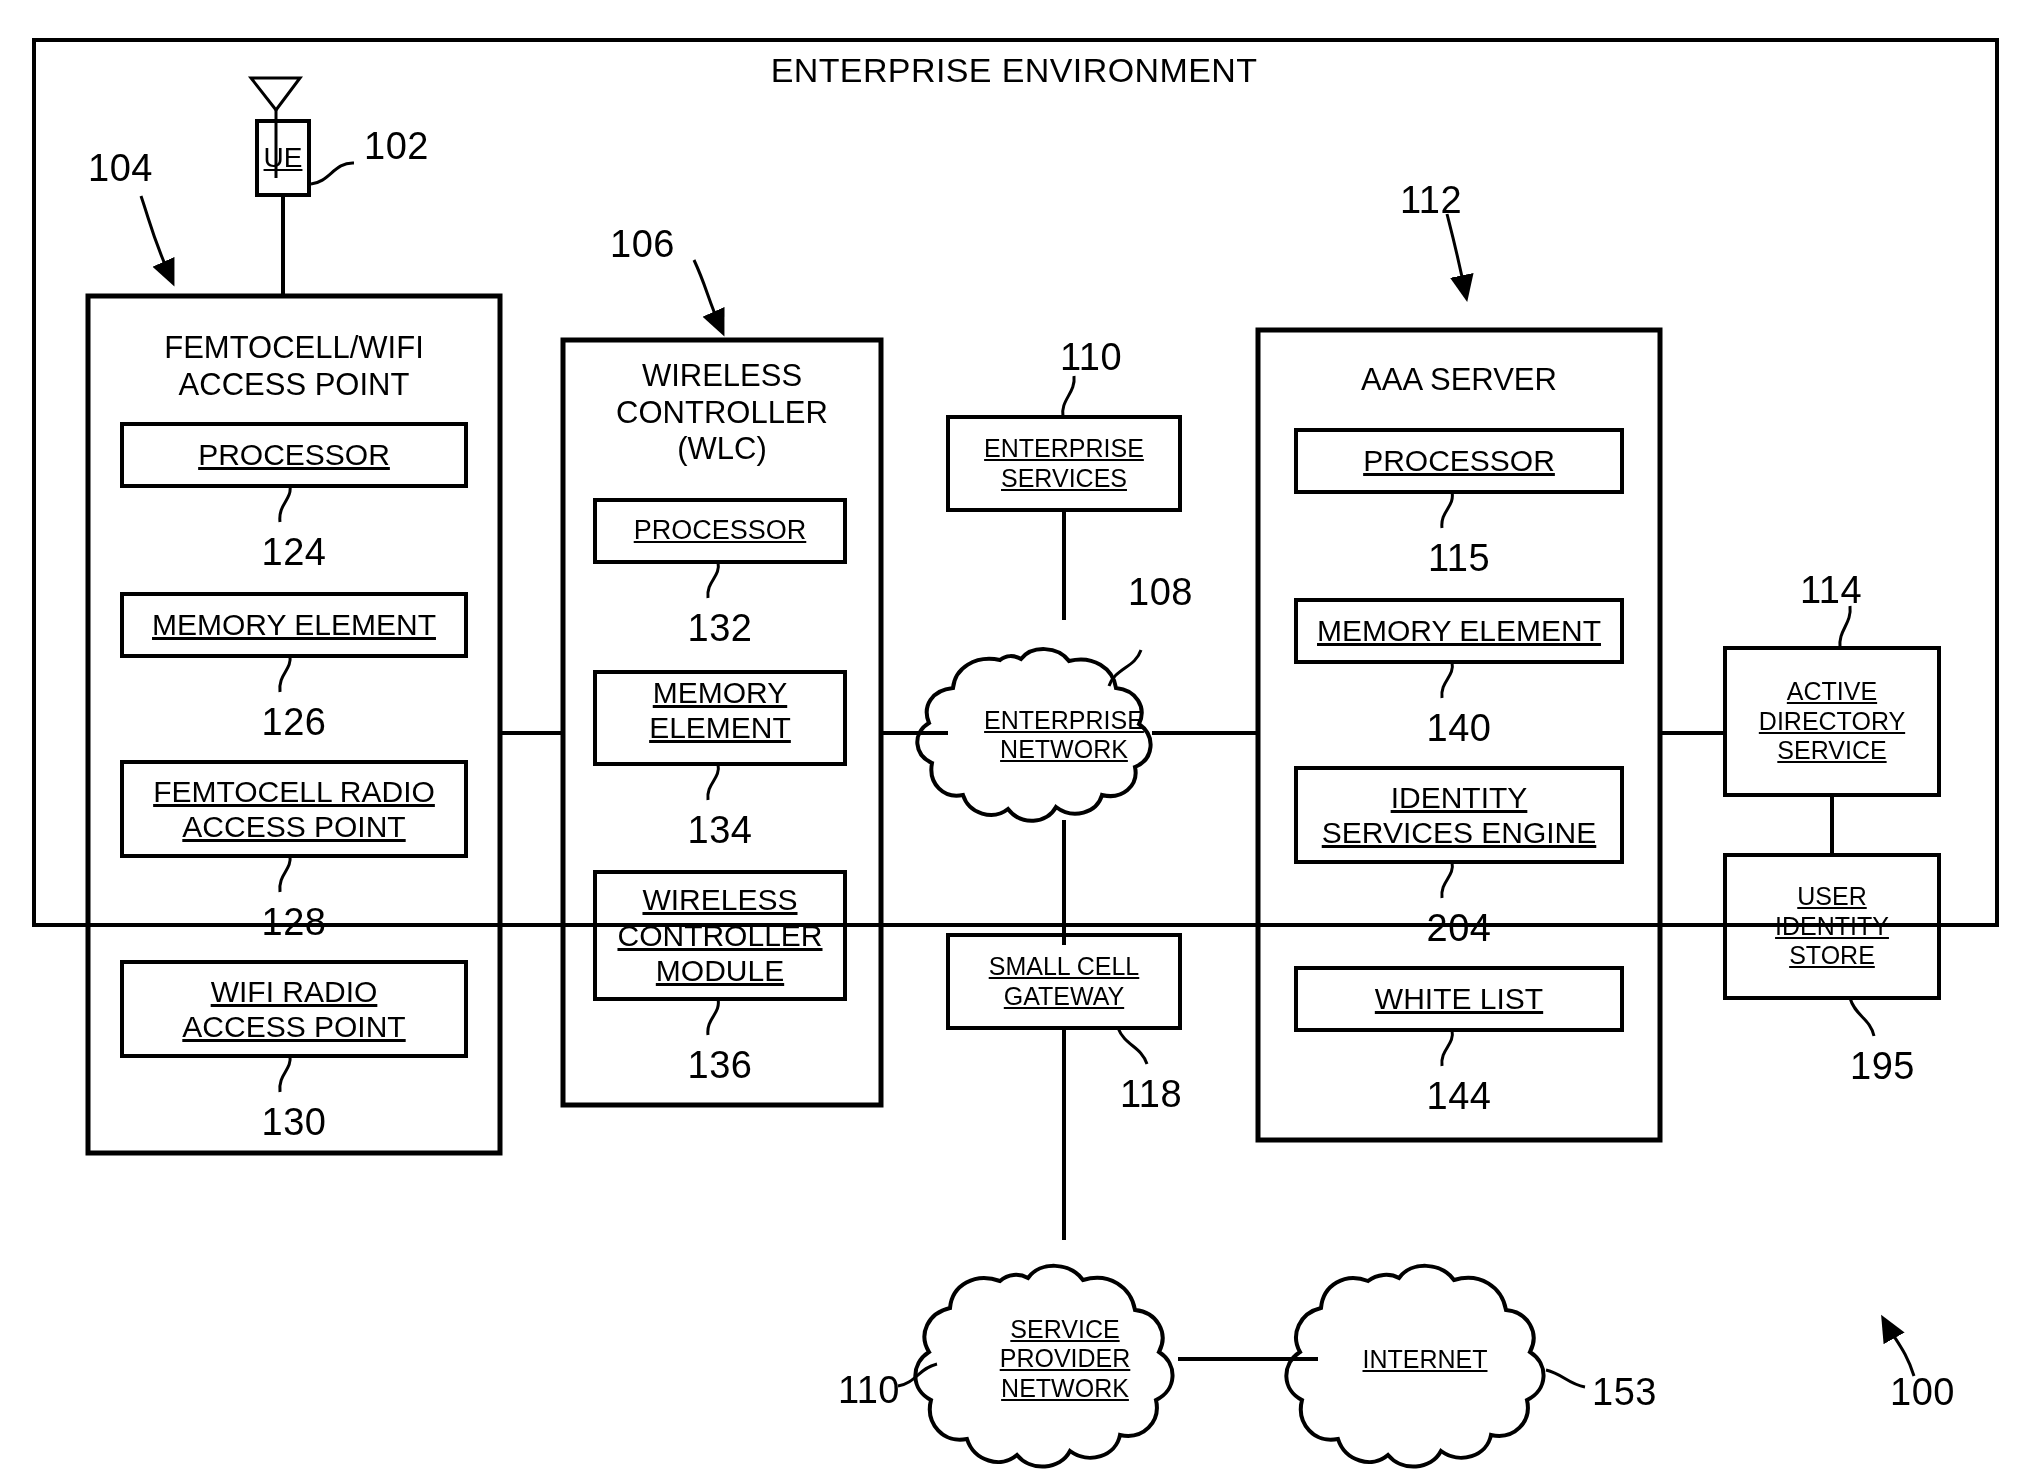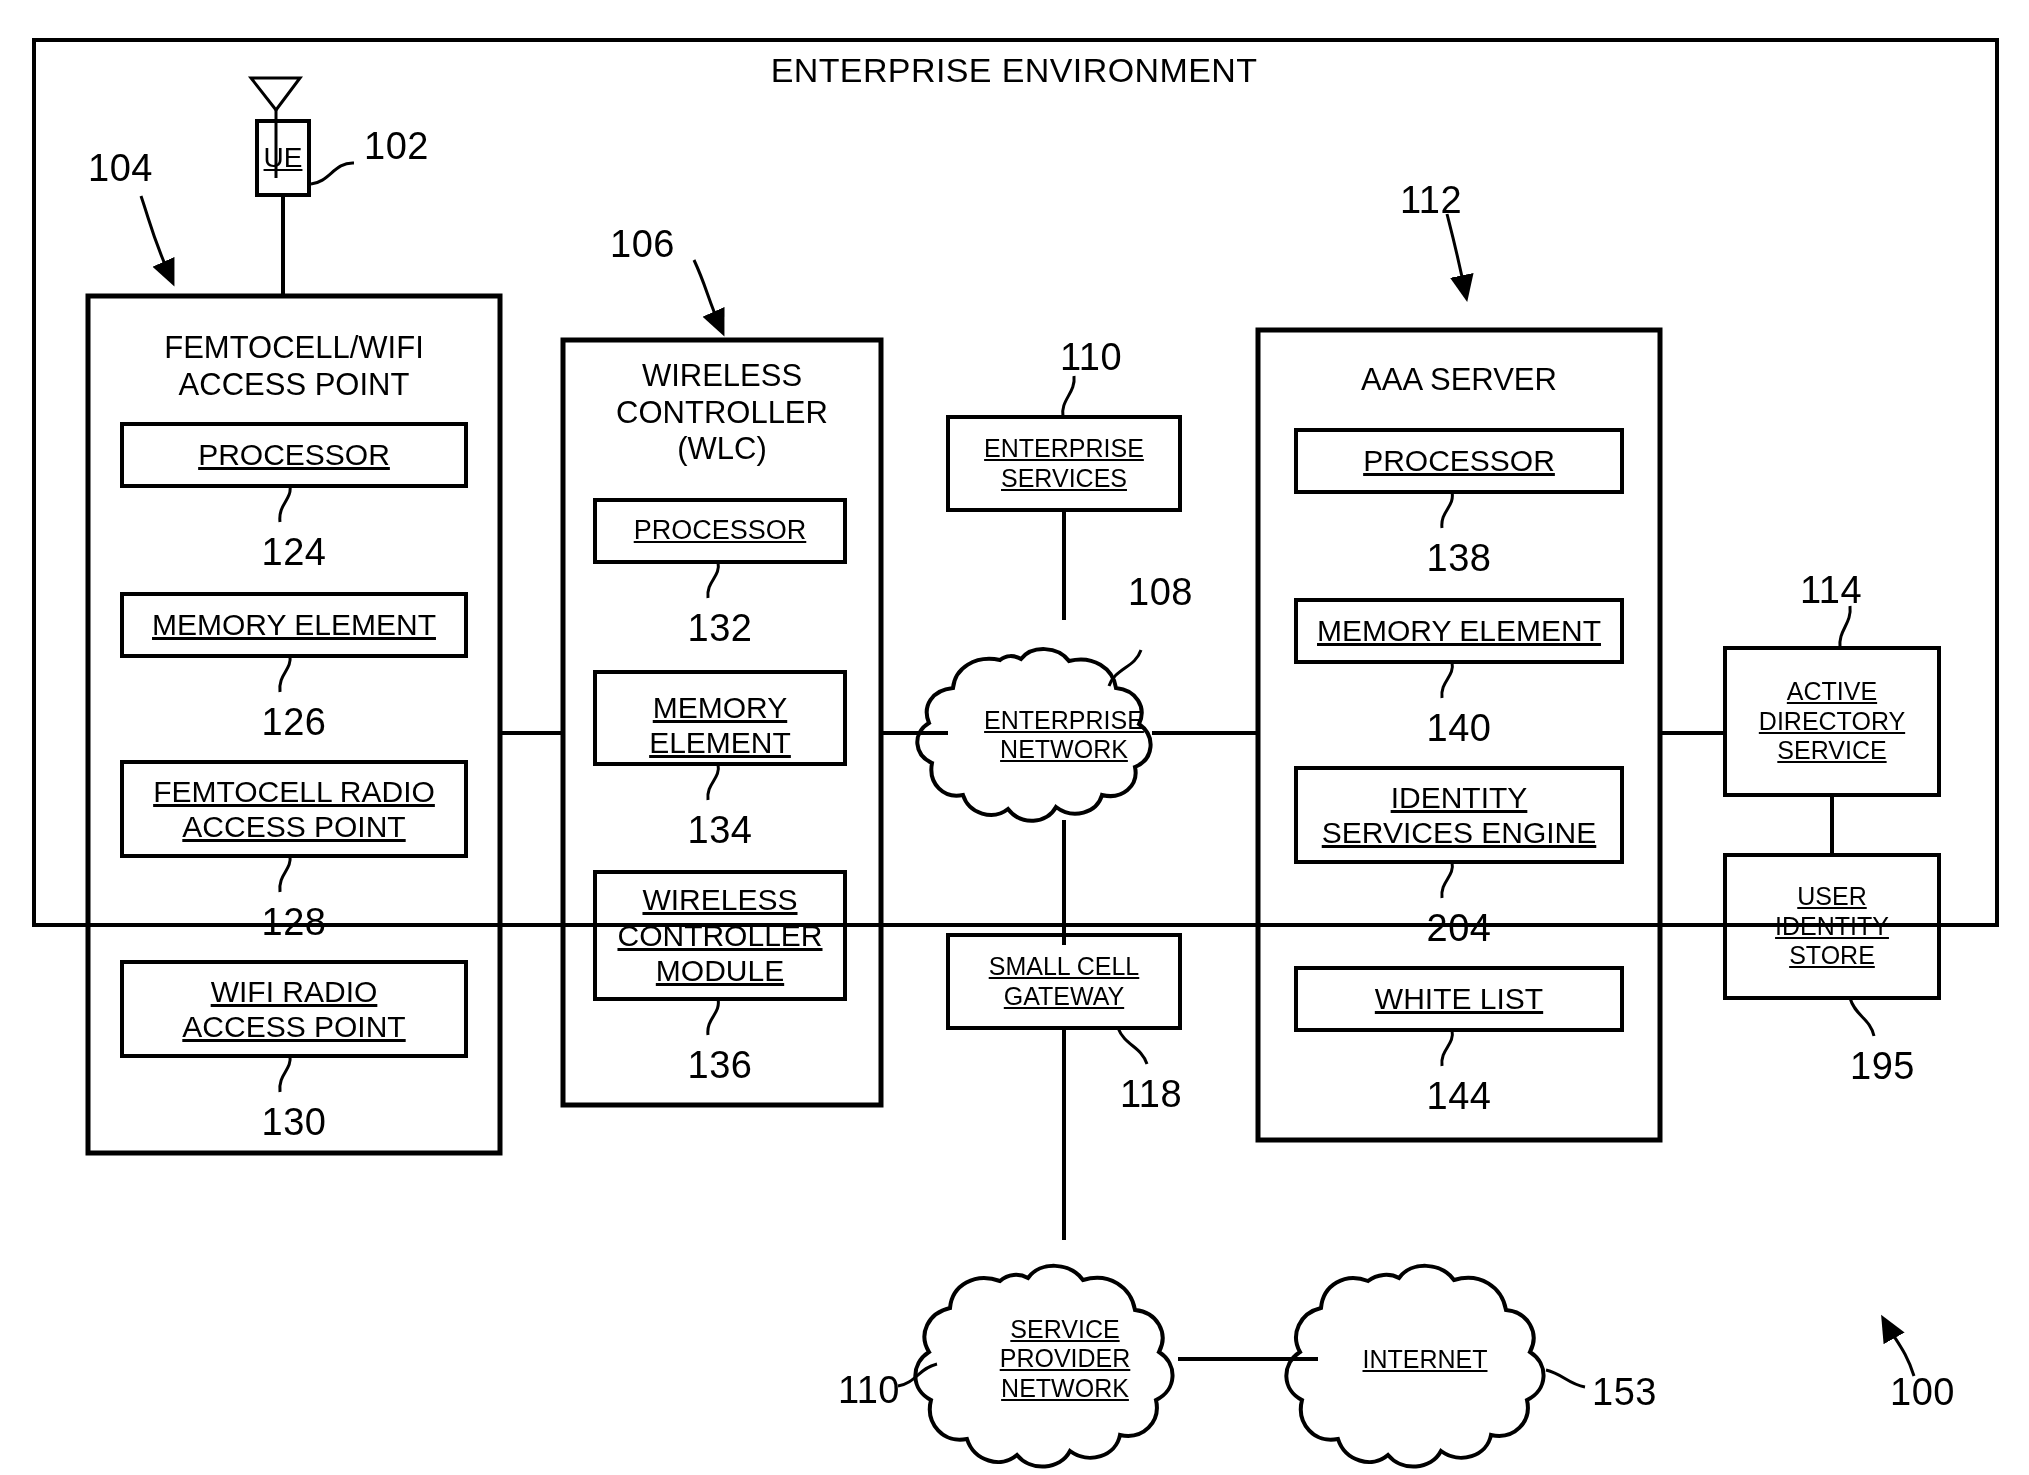--- a/index.html
+++ b/index.html
@@ -237,21 +237,21 @@
 
   <div class="lbl refnum" style="left:610px; top:222px; width:140px; text-align:left;">106</div>
 
   <div class="lbl blk-title" style="left:563px; top:358px; width:318px;">WIRELESS
 CONTROLLER
 (WLC)</div>
 
   <div class="lbl boxlabel inner-txt" style="left:595px; top:500px; width:250px; height:62px; font-size:27px;">PROCESSOR</div>
   <div class="lbl refnum" style="left:595px; top:606px; width:250px;">132</div>
 
-  <div class="lbl boxlabel inner-txt" style="left:595px; top:679px; width:250px; height:92px;">MEMORY
+  <div class="lbl boxlabel inner-txt" style="left:595px; top:664px; width:250px; height:92px;">MEMORY
 ELEMENT</div>
   <div class="lbl refnum" style="left:595px; top:808px; width:250px;">134</div>
 
   <div class="lbl boxlabel inner-txt" style="left:595px; top:872px; width:250px; height:127px;">WIRELESS
 CONTROLLER
 MODULE</div>
   <div class="lbl refnum" style="left:595px; top:1043px; width:250px;">136</div>
 
   <div class="lbl refnum" style="left:1060px; top:335px; width:160px; text-align:left;">110</div>
   <div class="lbl boxlabel cloud-txt" style="left:948px; top:417px; width:232px; height:93px;">ENTERPRISE
@@ -263,21 +263,21 @@
 
   <div class="lbl boxlabel cloud-txt" style="left:948px; top:935px; width:232px; height:93px;">SMALL CELL
 GATEWAY</div>
   <div class="lbl refnum" style="left:1120px; top:1072px; width:160px; text-align:left;">118</div>
 
   <div class="lbl refnum" style="left:1400px; top:178px; width:140px; text-align:left;">112</div>
 
   <div class="lbl blk-title" style="left:1258px; top:362px; width:402px;">AAA SERVER</div>
 
   <div class="lbl boxlabel inner-txt" style="left:1296px; top:430px; width:326px; height:62px;">PROCESSOR</div>
-  <div class="lbl refnum" style="left:1296px; top:536px; width:326px;">138</div>
+  <div class="lbl refnum" style="left:1296px; top:536px; width:326px;">115</div>
 
   <div class="lbl boxlabel inner-txt" style="left:1296px; top:600px; width:326px; height:62px;">MEMORY ELEMENT</div>
   <div class="lbl refnum" style="left:1296px; top:706px; width:326px;">140</div>
 
   <div class="lbl boxlabel inner-txt" style="left:1296px; top:768px; width:326px; height:94px;">IDENTITY
 SERVICES ENGINE</div>
   <div class="lbl refnum" style="left:1296px; top:906px; width:326px;">204</div>
 
   <div class="lbl boxlabel inner-txt" style="left:1296px; top:968px; width:326px; height:62px;">WHITE LIST</div>
   <div class="lbl refnum" style="left:1296px; top:1074px; width:326px;">144</div>

